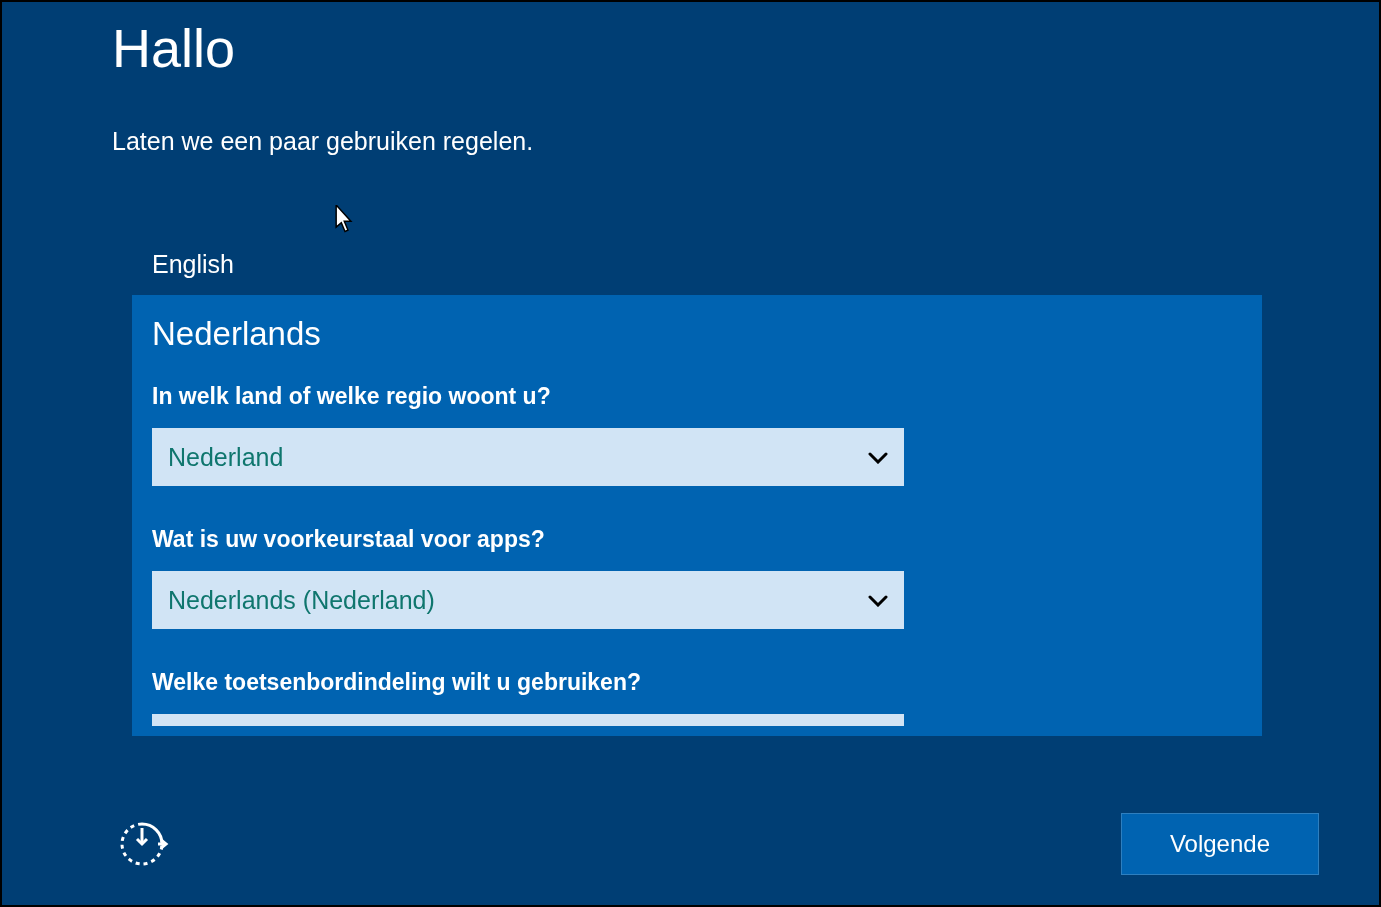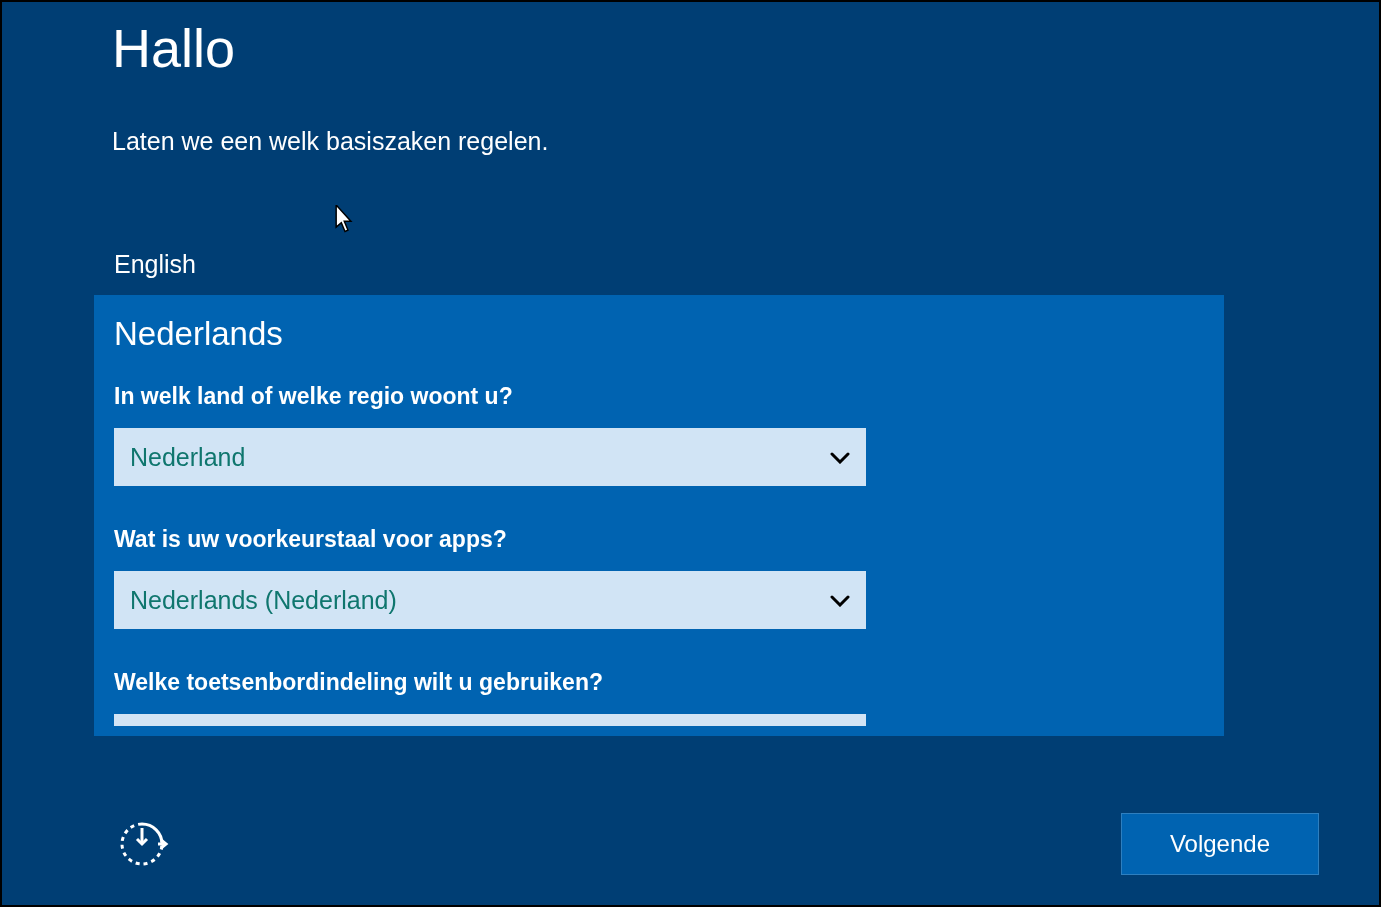--- a/index.html
+++ b/index.html
@@ -24,21 +24,21 @@
       margin-top: 15px;
     }
     .subtitle {
       font-size: 25px;
       font-weight: 400;
       margin-left: 110px;
       margin-top: 48px;
     }
     .language-list {
       margin-top: 78px;
-      margin-left: 72px;
+      margin-left: 110px;
       width: 1150px;
       padding-left: 20px;
     }
     .language-option {
       font-size: 25px;
       font-weight: 400;
       padding: 16px 20px;
       cursor: pointer;
     }
     .selected-panel {
@@ -114,21 +114,21 @@
       top: 203px;
       left: 333px;
       pointer-events: none;
       z-index: 1000;
     }
   </style>
 </head>
 <body>
 
 <h1 class="page-title">Hallo</h1>
-<p class="subtitle">Laten we een welk basiszaken regelen.</p>
+<p class="subtitle">Laten we een paar gebruiken regelen.</p>
 
 <div class="cursor">
   <svg width="20" height="28" viewBox="0 0 12 19">
     <path d="M0 0 L0 15 L3.5 12 L6 18 L8 17 L5.5 11 L10 11 Z" fill="#ffffff" stroke="#000000" stroke-width="1"></path>
   </svg>
 </div>
 
 <div class="language-list">
   <div class="language-option">English</div>
 

